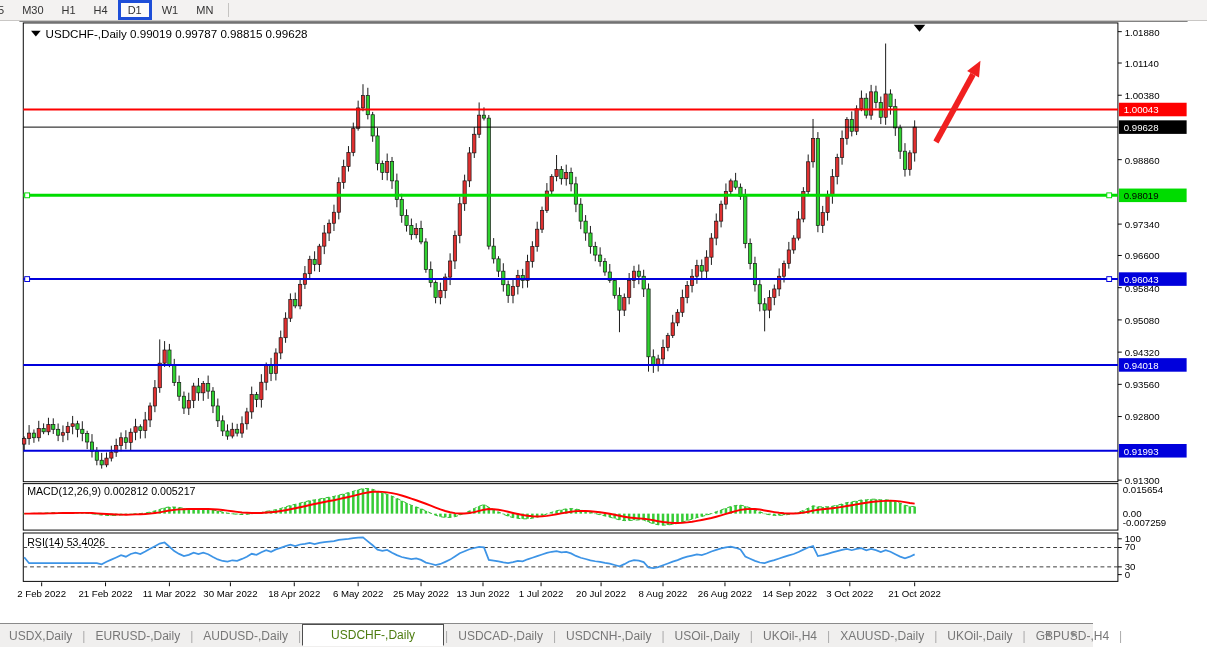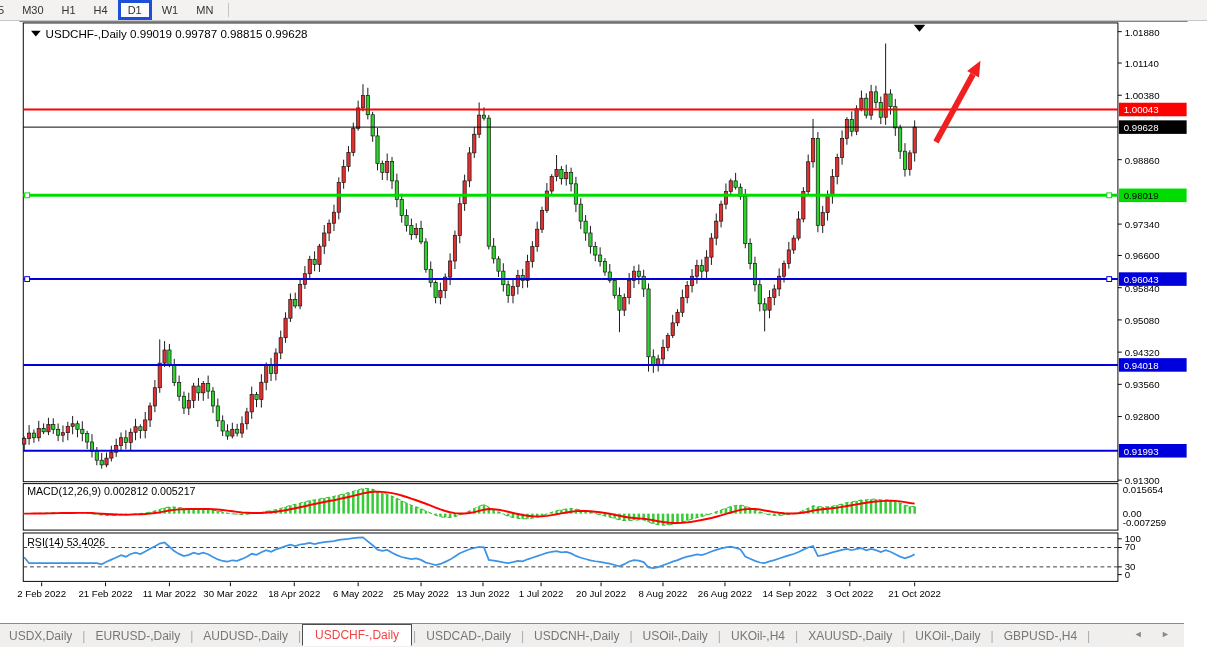--- a/index.html
+++ b/index.html
@@ -8,25 +8,25 @@
   
   #toolbar{position:absolute;left:0;top:0;width:1207px;height:20px;background:#f3f2f1;
     border-bottom:1px solid #c9c7c5;display:flex;align-items:center;font-size:11px;color:#333;}
   .tf-btn{padding:2px 8px;margin:0 1px;cursor:default;white-space:nowrap;}
   .tf-btn.first{margin-left:-4px;padding-left:2px;}
   .tf-btn.active{background:#fbfbfb;border:3px solid #1d4ed8;padding:1px 7px;}
   .tf-sep{width:1px;height:14px;background:#c5c4c2;margin:0 6px;}
   
   #chartwin{position:absolute;left:0;top:21px;width:1207px;height:602px;background:#fff;}
   
-  #tabbar{position:absolute;left:0;top:623px;width:1184px;height:24px;background:#f0efee;
+  #tabbar{position:absolute;left:0;top:623px;width:1093px;height:24px;background:#f0efee;
     border-top:1px solid #8a8a8a;display:flex;align-items:center;font-size:12px;color:#777;}
   .tab{padding:3px 9px;white-space:nowrap;cursor:default;}
-  .tab.active{background:#fff;color:#ef4444;border:1px solid #4d4d4d;border-bottom:1px solid #fff;
-    position:relative;top:-1px;padding:3px 12px;}
+  .tab.active{background:#fff;color:#4d7c0f;border:1px solid #4d4d4d;border-bottom:1px solid #fff;
+    position:relative;top:-1px;padding:3px 28px;}
   .tab-sep{color:#aaa;margin:0 1px;}
   #tab-scroll{position:absolute;right:6px;top:5px;color:#8b8b8b;font-size:9px;letter-spacing:8px;}
   svg text{font-family:"Liberation Sans",sans-serif;}
 </style>
 </head>
 <body>
 
 <div id="app">
   <div id="toolbar">
       <span class="tf-btn first">5</span>

